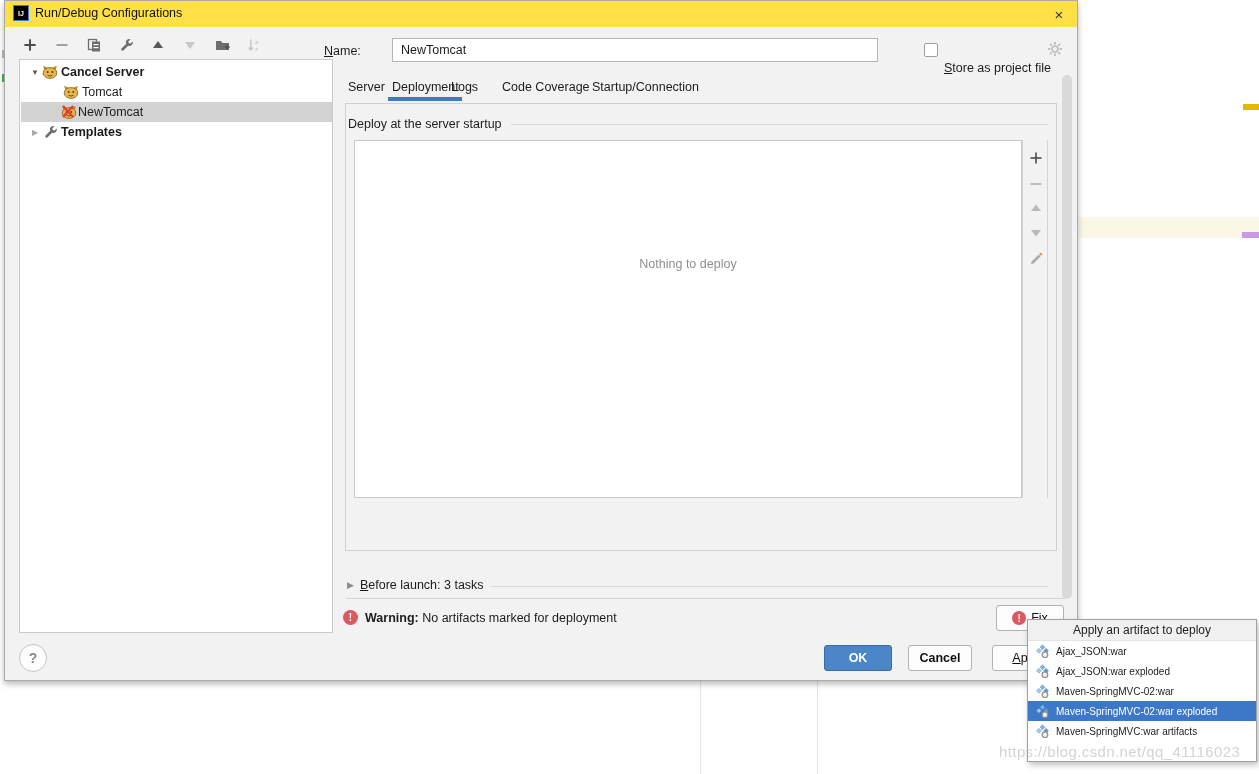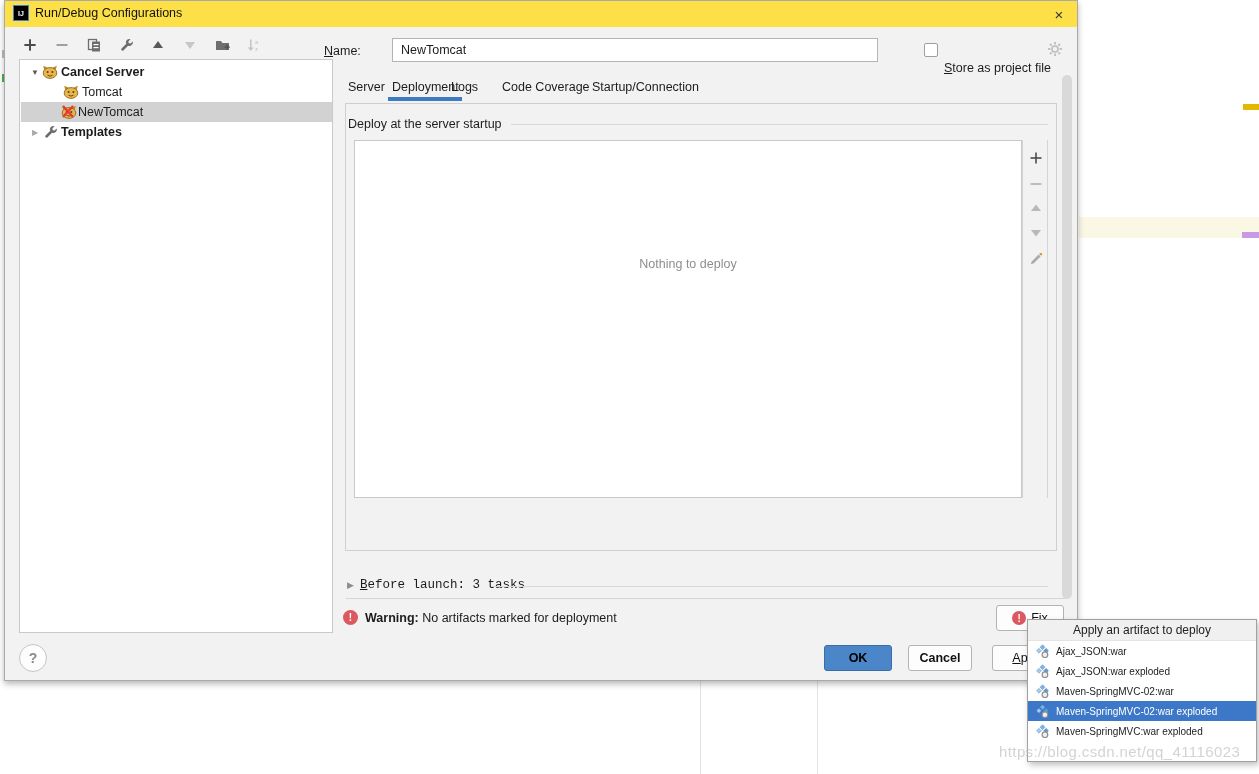--- a/index.html
+++ b/index.html
@@ -49,21 +49,21 @@
   .side-col{left:1017px;top:139px;width:26px;height:358px;border-left:1px solid #d4d4d4;border-right:1px solid #d4d4d4;}
   .side-btn{position:absolute;left:3px;width:20px;height:20px;display:flex;align-items:center;justify-content:center;}
   .vscroll{left:1057px;top:74px;width:10px;height:524px;background:#d9d9d9;border-radius:5px;}
 
   
   .sep{height:1px;background:#d4d4d4;}
   .warn-icon{width:15px;height:15px;border-radius:50%;background:#db5860;color:#fff;font-weight:bold;
              font-size:10px;display:flex;align-items:center;justify-content:center;}
   .btn{position:absolute;height:26px;border:1px solid #b3b3b3;border-radius:3px;background:#fdfdfd;
        display:flex;align-items:center;justify-content:center;font-size:12.5px;color:#111;cursor:pointer;}
-  .btn-ok{background:#4a86c8;border-color:#3a6ca7;color:#000000;font-weight:bold;}
+  .btn-ok{background:#4a86c8;border-color:#3a6ca7;color:#ffffff;font-weight:bold;}
   .help-btn{left:14px;top:643px;width:28px;height:28px;border-radius:50%;border:1px solid #c4c4c4;background:#fdfdfd;
             color:#8a8a8a;font-size:14px;font-weight:bold;display:flex;align-items:center;justify-content:center;}
 
   
   .popup{left:1027px;top:619px;width:230px;height:143px;background:#fff;border:1px solid #a0a0a0;
          box-shadow:2px 3px 6px rgba(0,0,0,.25);z-index:40;}
   .popup-title{height:21px;background:#f0f0f0;border-bottom:1px solid #e3e3e3;display:flex;align-items:center;
                justify-content:center;font-size:12px;color:#222;}
   .popup-item{height:20px;display:flex;align-items:center;padding-left:7px;gap:6px;font-size:10px;color:#1c1c1c;cursor:pointer;}
   .popup-item.selected{background:#3d77c8;color:#ffffff;}
@@ -273,21 +273,21 @@
         <svg width="14" height="14" viewBox="0 0 16 16">
             <use href="#ic-pencil"></use>
           </svg>
       </span>
     </div>
 
     <div class="abs vscroll"></div>
 
     <div class="abs" style="left:342px;top:577px;display:flex;align-items:center;gap:6px;">
       <span style="font-size:9px;color:#8c8c8c;">▶</span>
-      <span class="lbl-underline" style="display:inline-block;font-family:Liberation Mono, monospace;">Before launch: 3 tasks</span>
+      <span class="lbl-underline" style="display:inline-block;">Before launch: 3 tasks</span>
     </div>
     <div class="abs group-line" style="left:486px;top:585px;width:557px;"></div>
     <div class="abs sep" style="left:1px;top:597px;width:1058px;margin-left:340px;width:719px;"></div>
 
     <div class="abs" style="left:338px;top:609px;display:flex;align-items:center;gap:7px;">
       <span class="warn-icon">!</span>
       <span><b>Warning:</b><span> No artifacts marked for deployment</span></span>
     </div>
 
     <div class="btn" style="left:991px;top:604px;width:68px;gap:5px;">
@@ -325,19 +325,19 @@
     <div class="popup-item selected">
       <svg width="15" height="15" viewBox="0 0 16 16">
           <use href="#ic-artifact"></use>
         </svg>
       <span>Maven-SpringMVC-02:war exploded</span>
     </div>
     <div class="popup-item">
       <svg width="15" height="15" viewBox="0 0 16 16">
           <use href="#ic-artifact"></use>
         </svg>
-      <span>Maven-SpringMVC:war exploded</span>
+      <span>Maven-SpringMVC:war artifacts</span>
     </div>
   </div>
 
   <div class="abs watermark">https://blog.csdn.net/qq_41116023</div>
 
 </div>
 
 </body></html>

